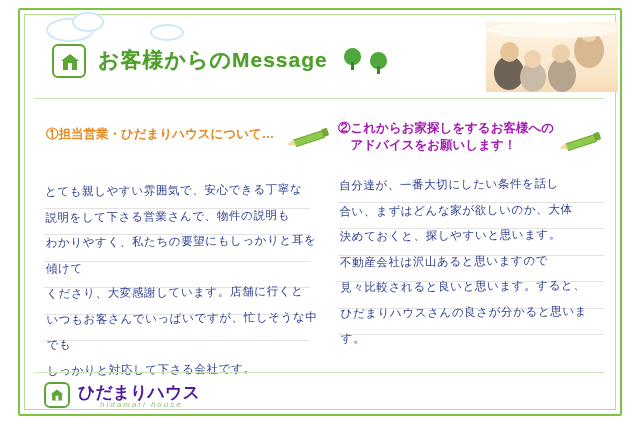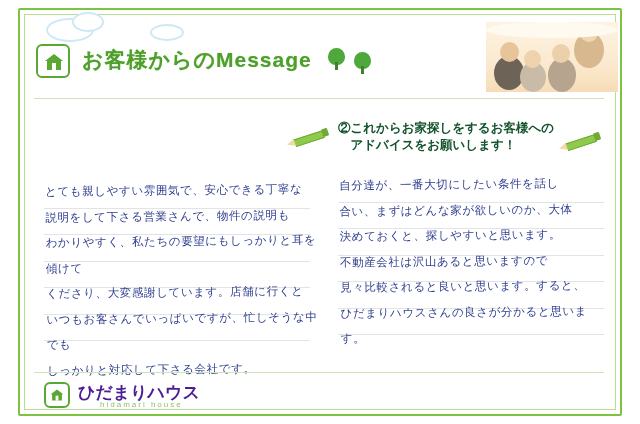--- a/index.html
+++ b/index.html
@@ -42,21 +42,21 @@
   .cloud {
     position: absolute;
     border: 2px solid #cfe8f5;
     border-radius: 50%;
     background: #ffffff;
   }
 
   
   .header {
     position: absolute;
-    left: 36px;
+    left: 52px;
     top: 40px;
     width: 430px;
     height: 48px;
   }
   .header-badge {
     position: absolute;
     left: 0;
     top: 4px;
     width: 34px;
     height: 34px;
@@ -132,21 +132,21 @@
   
   .q {
     position: absolute;
     font-size: 12.5px;
     font-weight: bold;
     color: #e4891c;
     line-height: 17px;
     white-space: pre-line;
   }
   .q.q1 { left: 46px; top: 126px; width: 270px; }
-  .q.q2 { left: 338px; top: 120px; width: 250px; color: #14532d; }
+  .q.q2 { left: 338px; top: 120px; width: 250px; color: #a21caf; }
 
   .pencil {
     position: absolute;
     width: 44px;
     height: 12px;
     transform: rotate(-18deg);
   }
   .pencil .body {
     position: absolute; left: 8px; top: 3px;
     width: 30px; height: 6px;
@@ -229,20 +229,21 @@
     color: #4c1d95;
     white-space: nowrap;
   }
   .logo-sub {
     position: absolute;
     left: 56px; top: 18px;
     font-size: 8px;
     color: #8fbf6d;
     letter-spacing: 2px;
     white-space: nowrap;
+    font-style: italic;
   }
 </style>
 </head>
 <body>
 
 <div id="page">
 
   <div class="sheet">
     <div class="sheet-inner"></div>
   </div>
@@ -275,20 +276,21 @@
         <div class="crown"></div>
         <div class="trunk"></div>
       </div>
     <div class="tree t2">
         <div class="crown"></div>
         <div class="trunk"></div>
       </div>
   </div>
   <div class="header-rule"></div>
 
+  <div class="q q1">①担当営業・ひだまりハウスについて…</div>
   <div class="pencil p1">
     <div class="tip"></div>
       <div class="body"></div>
       <div class="eraser"></div>
   </div>
 
   <div class="q q2">②これからお家探しをするお客様への
 　アドバイスをお願いします！</div>
   <div class="pencil p2">
     <div class="tip"></div>

